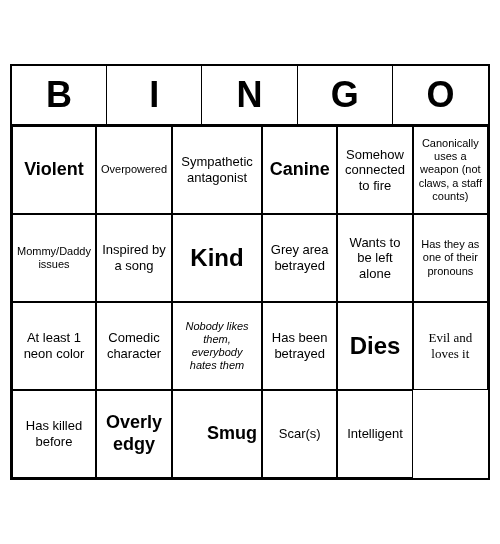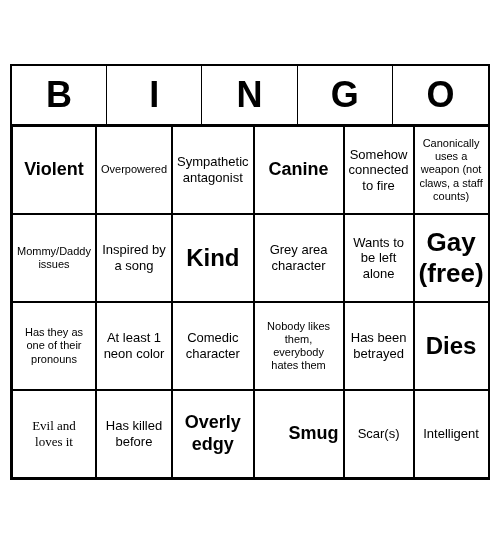--- a/index.html
+++ b/index.html
@@ -61,27 +61,26 @@
   <div class="bingo-grid">
   <div class="bingo-cell" style="font-size: 18px; font-weight: bold;">Violent</div>
       <div class="bingo-cell" style="font-size: 11px;">Overpowered</div>
       <div class="bingo-cell" style="font-size: 13px;">Sympathetic antagonist</div>
       <div class="bingo-cell" style="font-size: 18px; font-weight: bold;">Canine</div>
       <div class="bingo-cell" style="font-size: 13px;">Somehow connected to fire</div>
       <div class="bingo-cell" style="font-size: 11px;">Canonically uses a weapon (not claws, a staff counts)</div>
       <div class="bingo-cell" style="font-size: 11px;">Mommy/Daddy issues</div>
       <div class="bingo-cell" style="font-size: 13px;">Inspired by a song</div>
       <div class="bingo-cell" style="font-size: 24px; font-weight: bold;">Kind</div>
-      <div class="bingo-cell" style="font-size: 13px;">Grey area character</div>
+      <div class="bingo-cell" style="font-size: 13px;">Grey area betrayed</div>
       <div class="bingo-cell" style="font-size: 13px;">Wants to be left alone</div>
-      <div class="bingo-cell" style="font-size: 26px; font-weight: bold;">Gay (free)</div>
       <div class="bingo-cell" style="font-size: 11px;">Has they as one of their pronouns</div>
       <div class="bingo-cell" style="font-size: 13px;">At least 1 neon color</div>
       <div class="bingo-cell" style="font-size: 13px;">Comedic character</div>
-      <div class="bingo-cell" style="font-size: 11px;">Nobody likes them, everybody hates them</div>
+      <div class="bingo-cell" style="font-size: 11px; font-style: italic;">Nobody likes them, everybody hates them</div>
       <div class="bingo-cell" style="font-size: 13px;">Has been betrayed</div>
       <div class="bingo-cell" style="font-size: 24px; font-weight: bold;">Dies</div>
       <div class="bingo-cell" style="font-size: 13px; font-family: Liberation Serif, serif;">Evil and loves it</div>
       <div class="bingo-cell" style="font-size: 13px;">Has killed before</div>
       <div class="bingo-cell" style="font-size: 18px; font-weight: bold; text-align: center;">Overly edgy</div>
       <div class="bingo-cell" style="font-size: 18px; font-weight: bold; padding-left: 34px;">Smug</div>
       <div class="bingo-cell" style="font-size: 13px;">Scar(s)</div>
       <div class="bingo-cell" style="font-size: 13px;">Intelligent</div>
     </div>
 </div>

